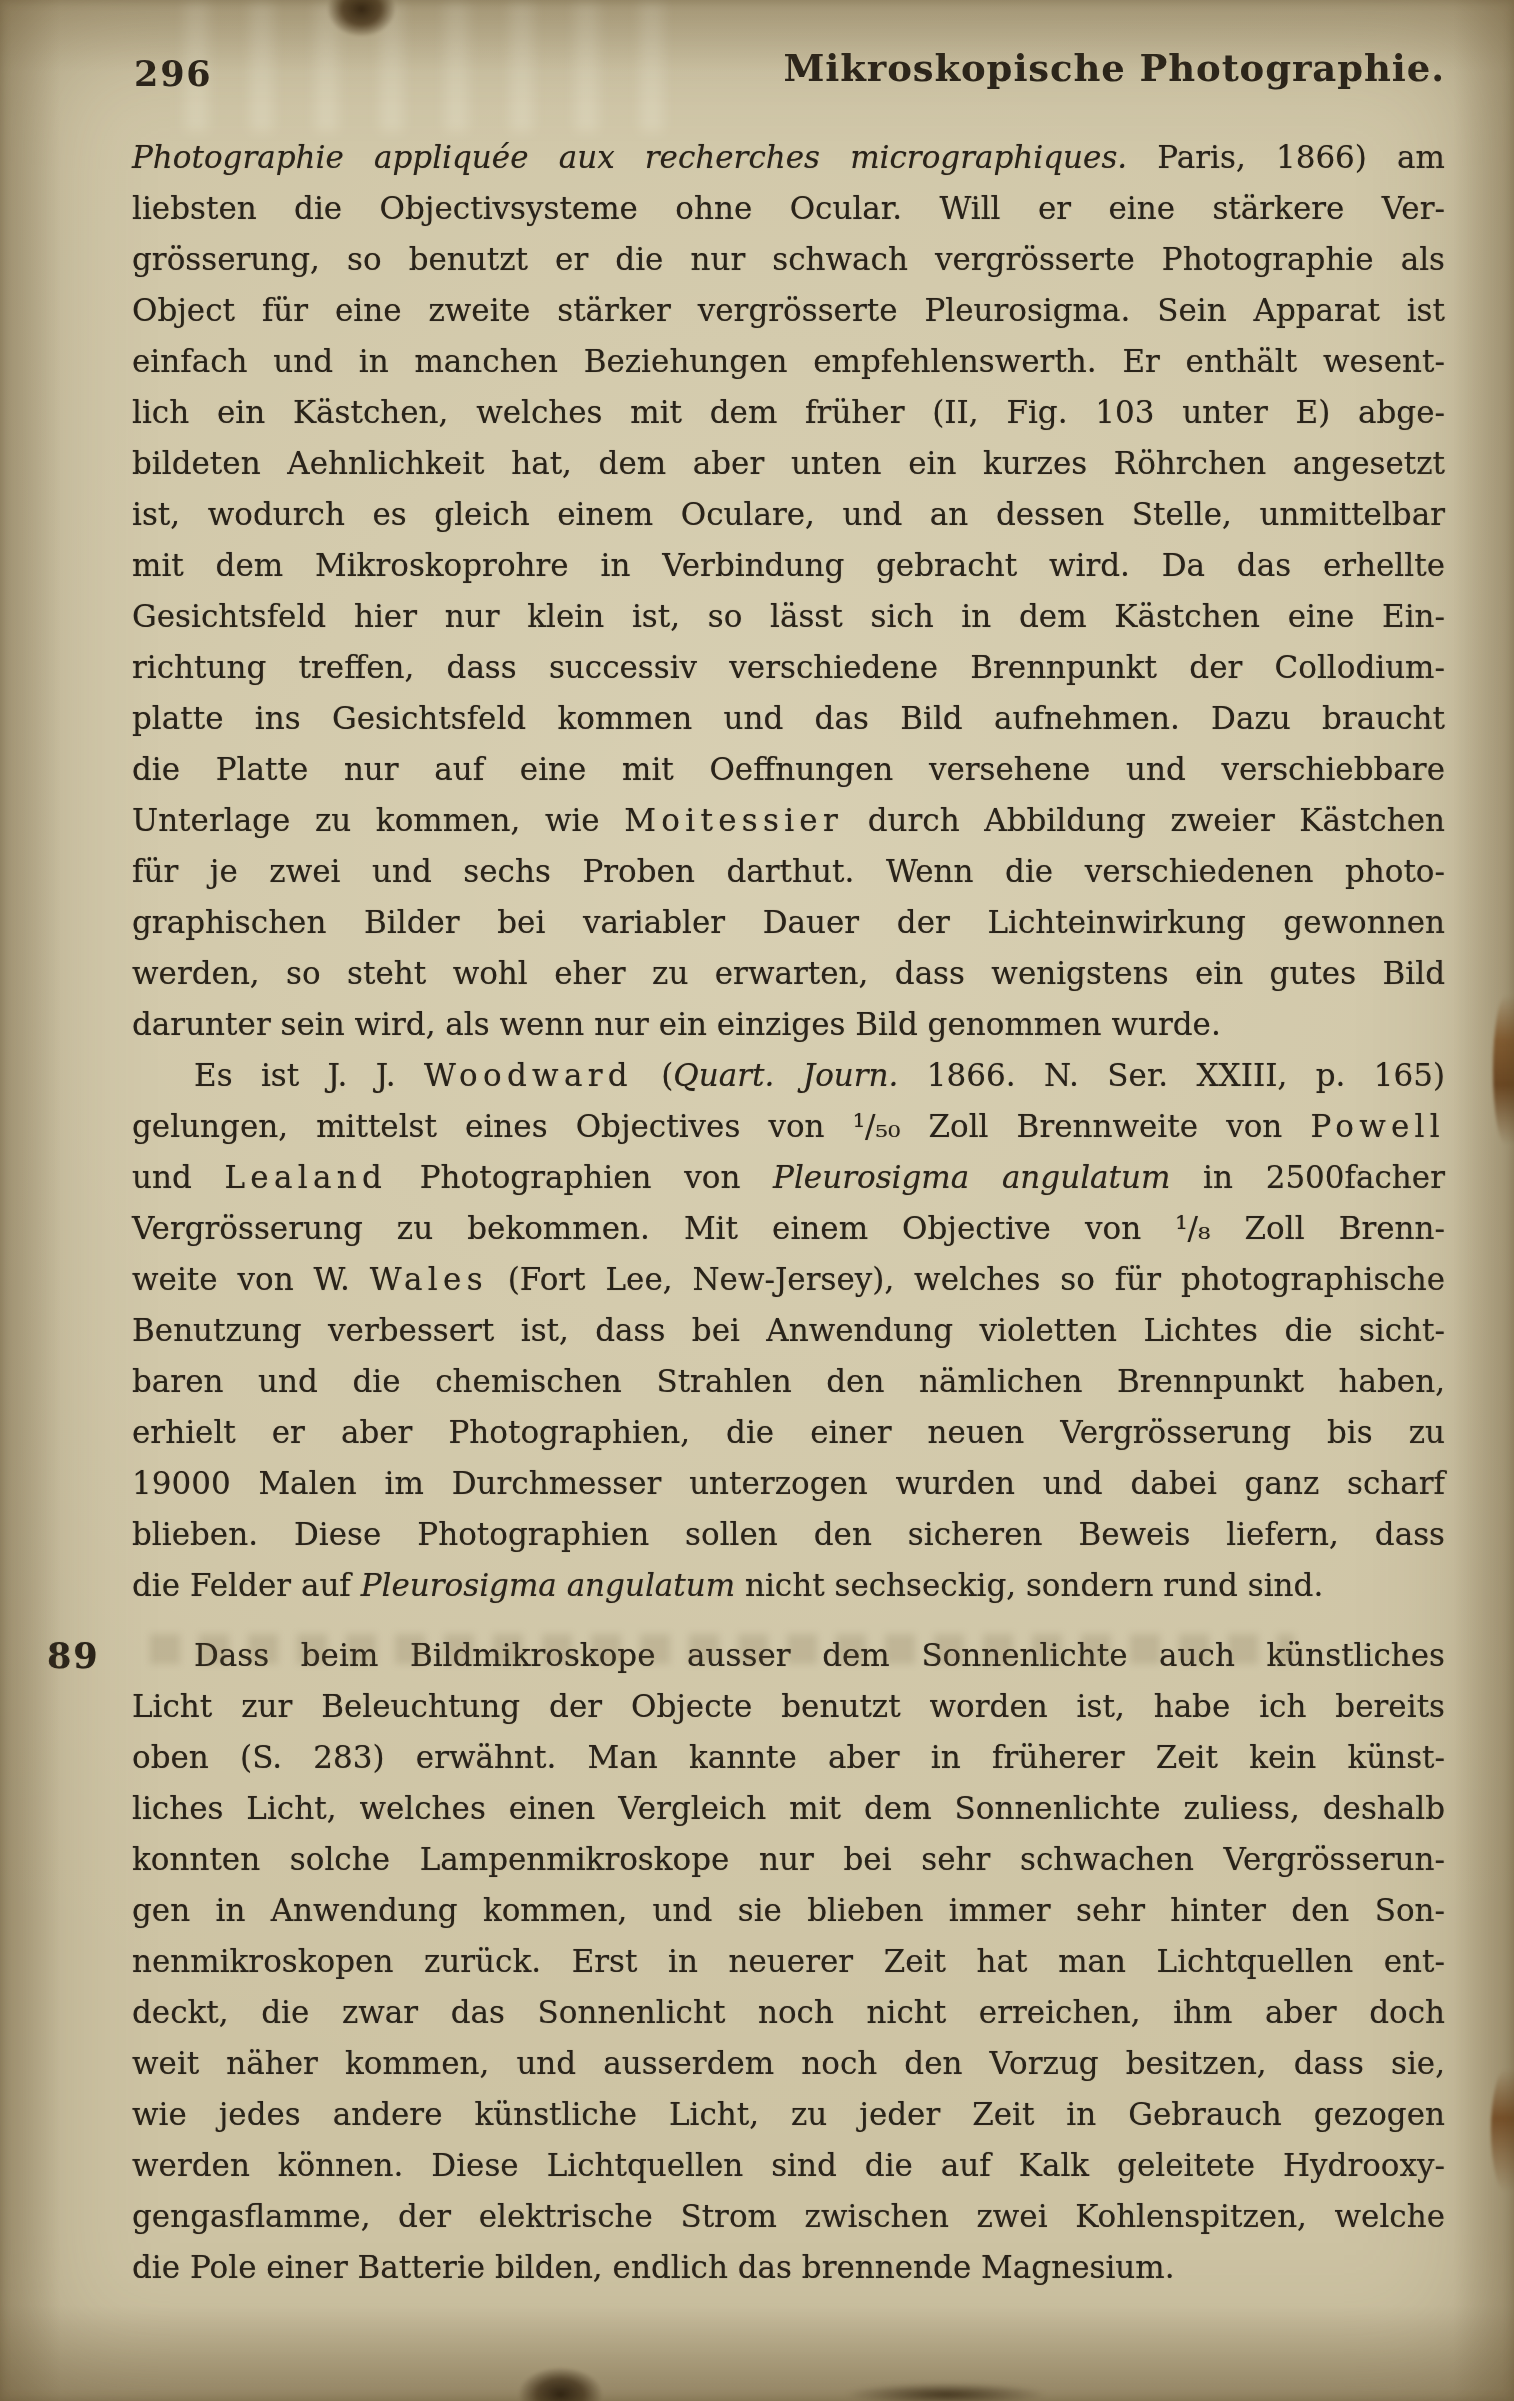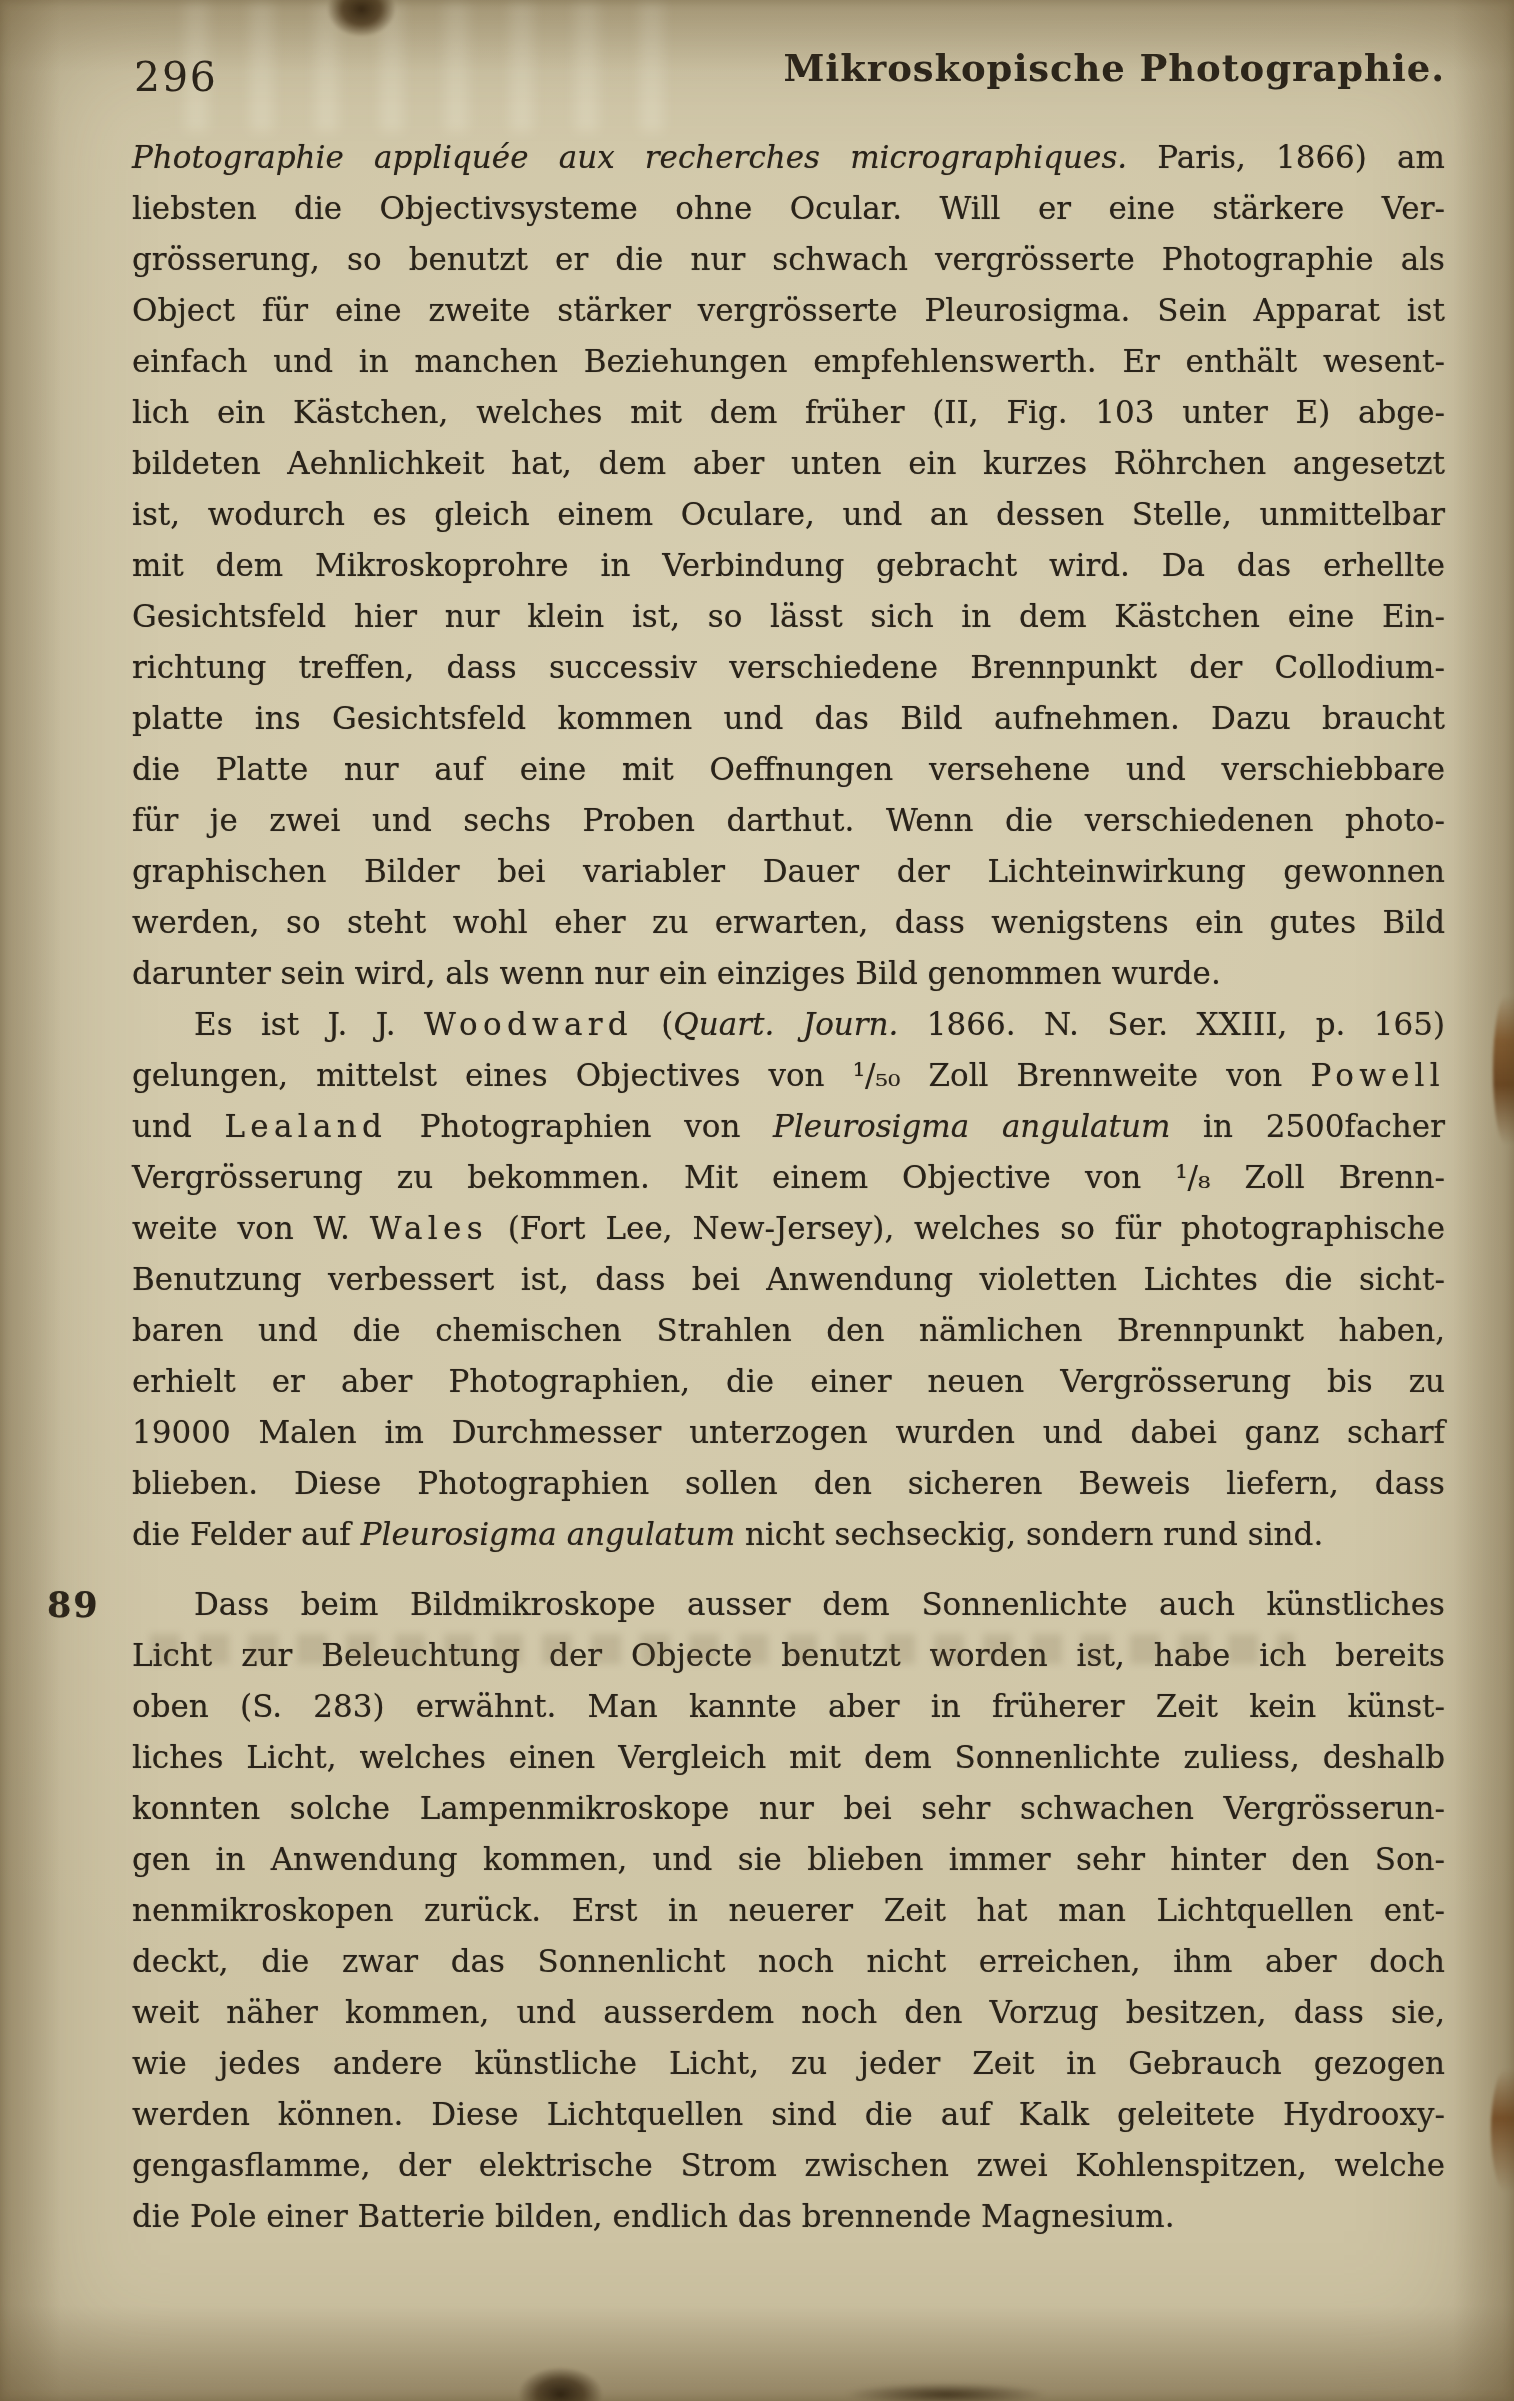--- a/index.html
+++ b/index.html
@@ -8,21 +8,21 @@
     background:
       radial-gradient(ellipse 120% 80% at 50% 35%, rgba(255,252,235,0.22), rgba(255,252,235,0) 70%),
       linear-gradient(90deg, rgba(107,88,52,0.35) 0%, rgba(107,88,52,0) 4%, rgba(107,88,52,0) 96%, rgba(107,88,52,0.35) 100%),
       linear-gradient(180deg, rgba(120,100,60,0.30) 0%, rgba(120,100,60,0) 3%, rgba(120,100,60,0) 96%, rgba(100,80,45,0.40) 100%),
       var(--paper,#cdc3a3);
     font-family:"DejaVu Serif","Liberation Serif",serif;
     color:var(--ink,#29231a);
   }
   .vignette{position:absolute;inset:0;pointer-events:none;
     box-shadow: inset 0 0 123px 22px rgba(92,74,42,0.38), inset 0 0 8.8px 1.8px rgba(80,62,34,0.25);}
-  .pagenum{position:absolute;top:53px;left:134px;font-size:41px;letter-spacing:1.8px;}
+  .pagenum{position:absolute;top:53px;left:134px;font-size:35px;letter-spacing:1.8px;font-weight:bold;}
   .running-title{position:absolute;top:46px;left:132px;right:69px;text-align:right;
     font-size:37px;font-weight:bold;letter-spacing:0.9px;}
   .text-block{position:absolute;top:132px;left:132px;right:69px;
     font-size:31px;line-height:51px;text-shadow:0 0 0.9px rgba(56,42,24,0.5);}
   .paragraph{position:relative;}
   .space-before{margin-top:19.4px;}
   .line{text-align:justify;text-align-last:justify;}
   .line.last{text-align-last:left;}
   .line.indent{text-indent:62px;}
   .it{font-style:italic;}
@@ -69,20 +69,21 @@
         <div class="line"><span class="seg">Object für eine zweite stärker vergrösserte Pleurosigma. Sein Apparat ist</span></div>
         <div class="line"><span class="seg">einfach und in manchen Beziehungen empfehlenswerth. Er enthält wesent-</span></div>
         <div class="line"><span class="seg">lich ein Kästchen, welches mit dem früher (II, Fig. 103 unter E) abge-</span></div>
         <div class="line"><span class="seg">bildeten Aehnlichkeit hat, dem aber unten ein kurzes Röhrchen angesetzt</span></div>
         <div class="line"><span class="seg">ist, wodurch es gleich einem Oculare, und an dessen Stelle, unmittelbar</span></div>
         <div class="line"><span class="seg">mit dem Mikroskoprohre in Verbindung gebracht wird. Da das erhellte</span></div>
         <div class="line"><span class="seg">Gesichtsfeld hier nur klein ist, so lässt sich in dem Kästchen eine Ein-</span></div>
         <div class="line"><span class="seg">richtung treffen, dass successiv verschiedene Brennpunkt der Collodium-</span></div>
         <div class="line"><span class="seg">platte ins Gesichtsfeld kommen und das Bild aufnehmen. Dazu braucht</span></div>
         <div class="line"><span class="seg">die Platte nur auf eine mit Oeffnungen versehene und verschiebbare</span></div>
+        <div class="line"><span class="seg">Unterlage zu kommen, wie </span><span class="seg sp">Moitessier</span><span class="seg"> durch Abbildung zweier Kästchen</span></div>
         <div class="line"><span class="seg">für je zwei und sechs Proben darthut. Wenn die verschiedenen photo-</span></div>
         <div class="line"><span class="seg">graphischen Bilder bei variabler Dauer der Lichteinwirkung gewonnen</span></div>
         <div class="line"><span class="seg">werden, so steht wohl eher zu erwarten, dass wenigstens ein gutes Bild</span></div>
         <div class="line last"><span class="seg">darunter sein wird, als wenn nur ein einziges Bild genommen wurde.</span></div>
       </div>
       <div class="paragraph">
         <div class="line indent"><span class="seg">Es ist J. J. </span><span class="seg sp">Woodward</span><span class="seg"> (</span><span class="seg it">Quart. Journ.</span><span class="seg"> 1866. N. Ser. XXIII, p. 165)</span></div>
         <div class="line"><span class="seg">gelungen, mittelst eines Objectives von ¹/₅₀ Zoll Brennweite von </span><span class="seg sp">Powell</span></div>
         <div class="line"><span class="seg">und </span><span class="seg sp">Lealand</span><span class="seg"> Photographien von </span><span class="seg it">Pleurosigma angulatum</span><span class="seg"> in 2500facher</span></div>
         <div class="line"><span class="seg">Vergrösserung zu bekommen. Mit einem Objective von ¹/₈ Zoll Brenn-</span></div>

